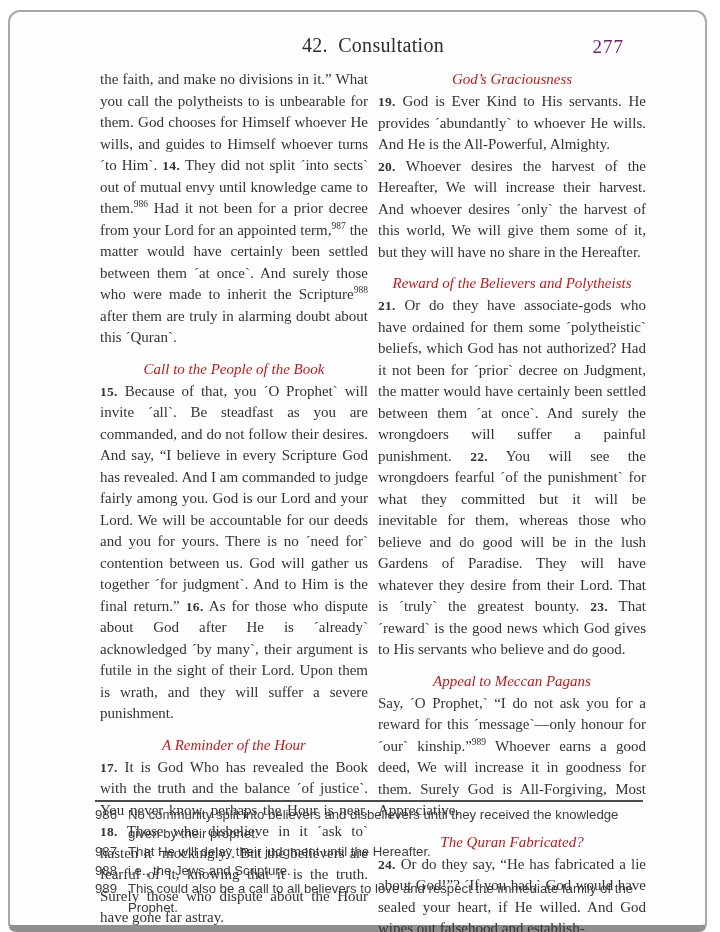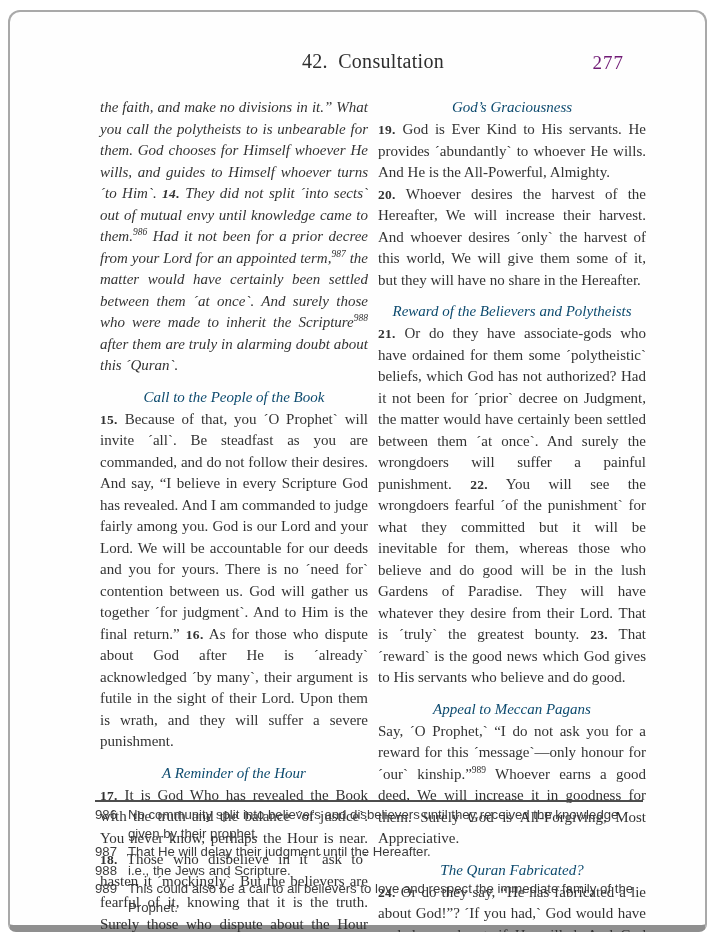--- a/index.html
+++ b/index.html
@@ -30,21 +30,20 @@
   }
   .content {
     position: absolute;
     left: 100px;
     top: 34px;
     width: 546px;
   }
   .page-header {
     position: relative;
     height: 30px;
-    margin-top: 16px;
   }
   .chapter-title {
     text-align: center;
     font-size: 20px;
     color: #2e2e2e;
     letter-spacing: 0.3px;
   }
   .page-number {
     position: absolute;
     right: 22px;
@@ -55,26 +54,26 @@
   }
   .text-columns {
     display: flex;
     gap: 10px;
     margin-top: 5px;
   }
   .column {
     width: 268px;
     flex: 0 0 268px;
   }
-  .column > :first-child { margin-top: 12px; font-style: italic; }
+  .column > :first-child { margin-top: 0; }
   .section-heading {
     font-style: italic;
     text-align: center;
     font-size: 15px;
-    color: #0c4a6e;
+    color: #b91c1c;
     margin: 10px 0 1px 0;
     line-height: 21px;
   }
   p.verse-para {
     margin: 0;
     font-size: 15px;
     line-height: 21.5px;
     text-align: justify;
     color: #333333;
   }

